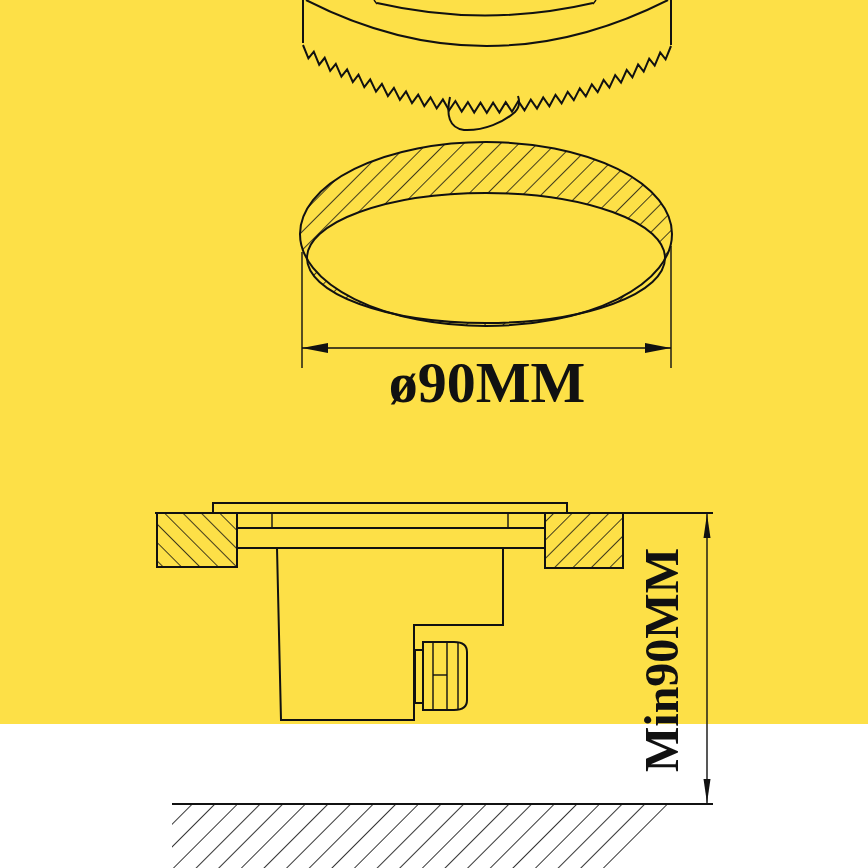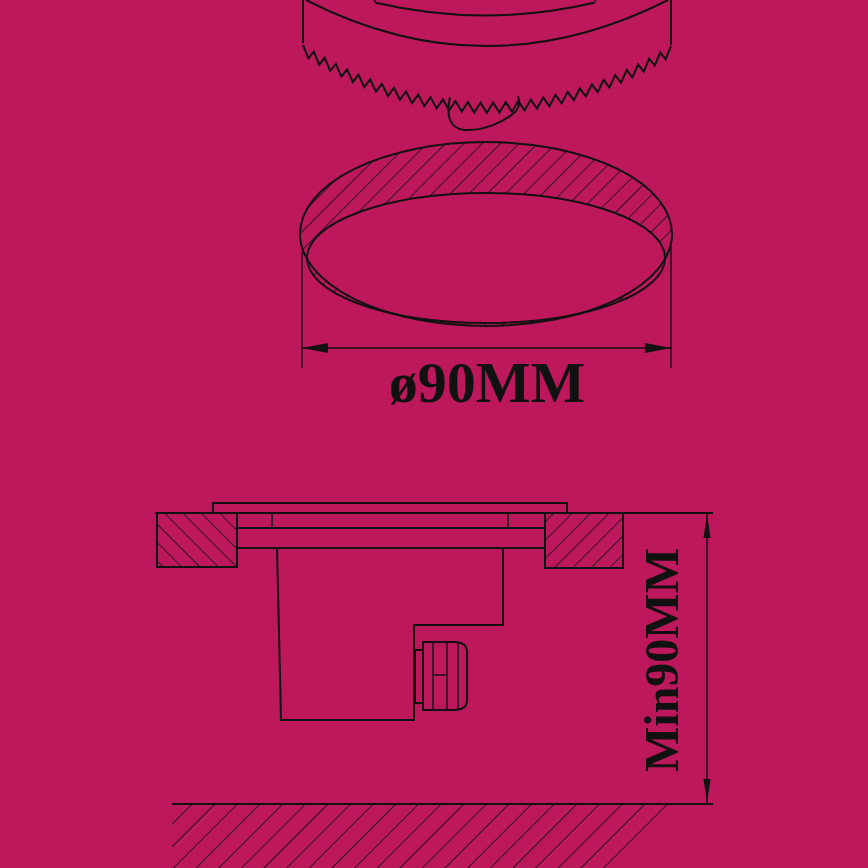--- a/index.html
+++ b/index.html
@@ -7,22 +7,22 @@
     padding: 0;
     background: #ffffff;
     width: 868px;
     height: 868px;
     overflow: hidden;
     font-family: "Liberation Serif", "DejaVu Serif", serif;
   }
   .drawing-page {
     position: relative;
     width: 868px;
-    height: 868px;
-    background: #be185d;
+    height: 724px;
+    background: #fde047;
   }
   svg { display: block; }
   .outline   { fill: none; stroke: #111111; stroke-width: 2;   stroke-linejoin: miter; }
   .thin      { fill: none; stroke: #111111; stroke-width: 1.4; }
   .dim-line  { fill: none; stroke: #111111; stroke-width: 1.4; }
   .arrow     { fill: #111111; stroke: none; }
   .dim-text  {
     fill: #111111;
     font-family: "Liberation Serif", "DejaVu Serif", serif;
     font-weight: bold;

